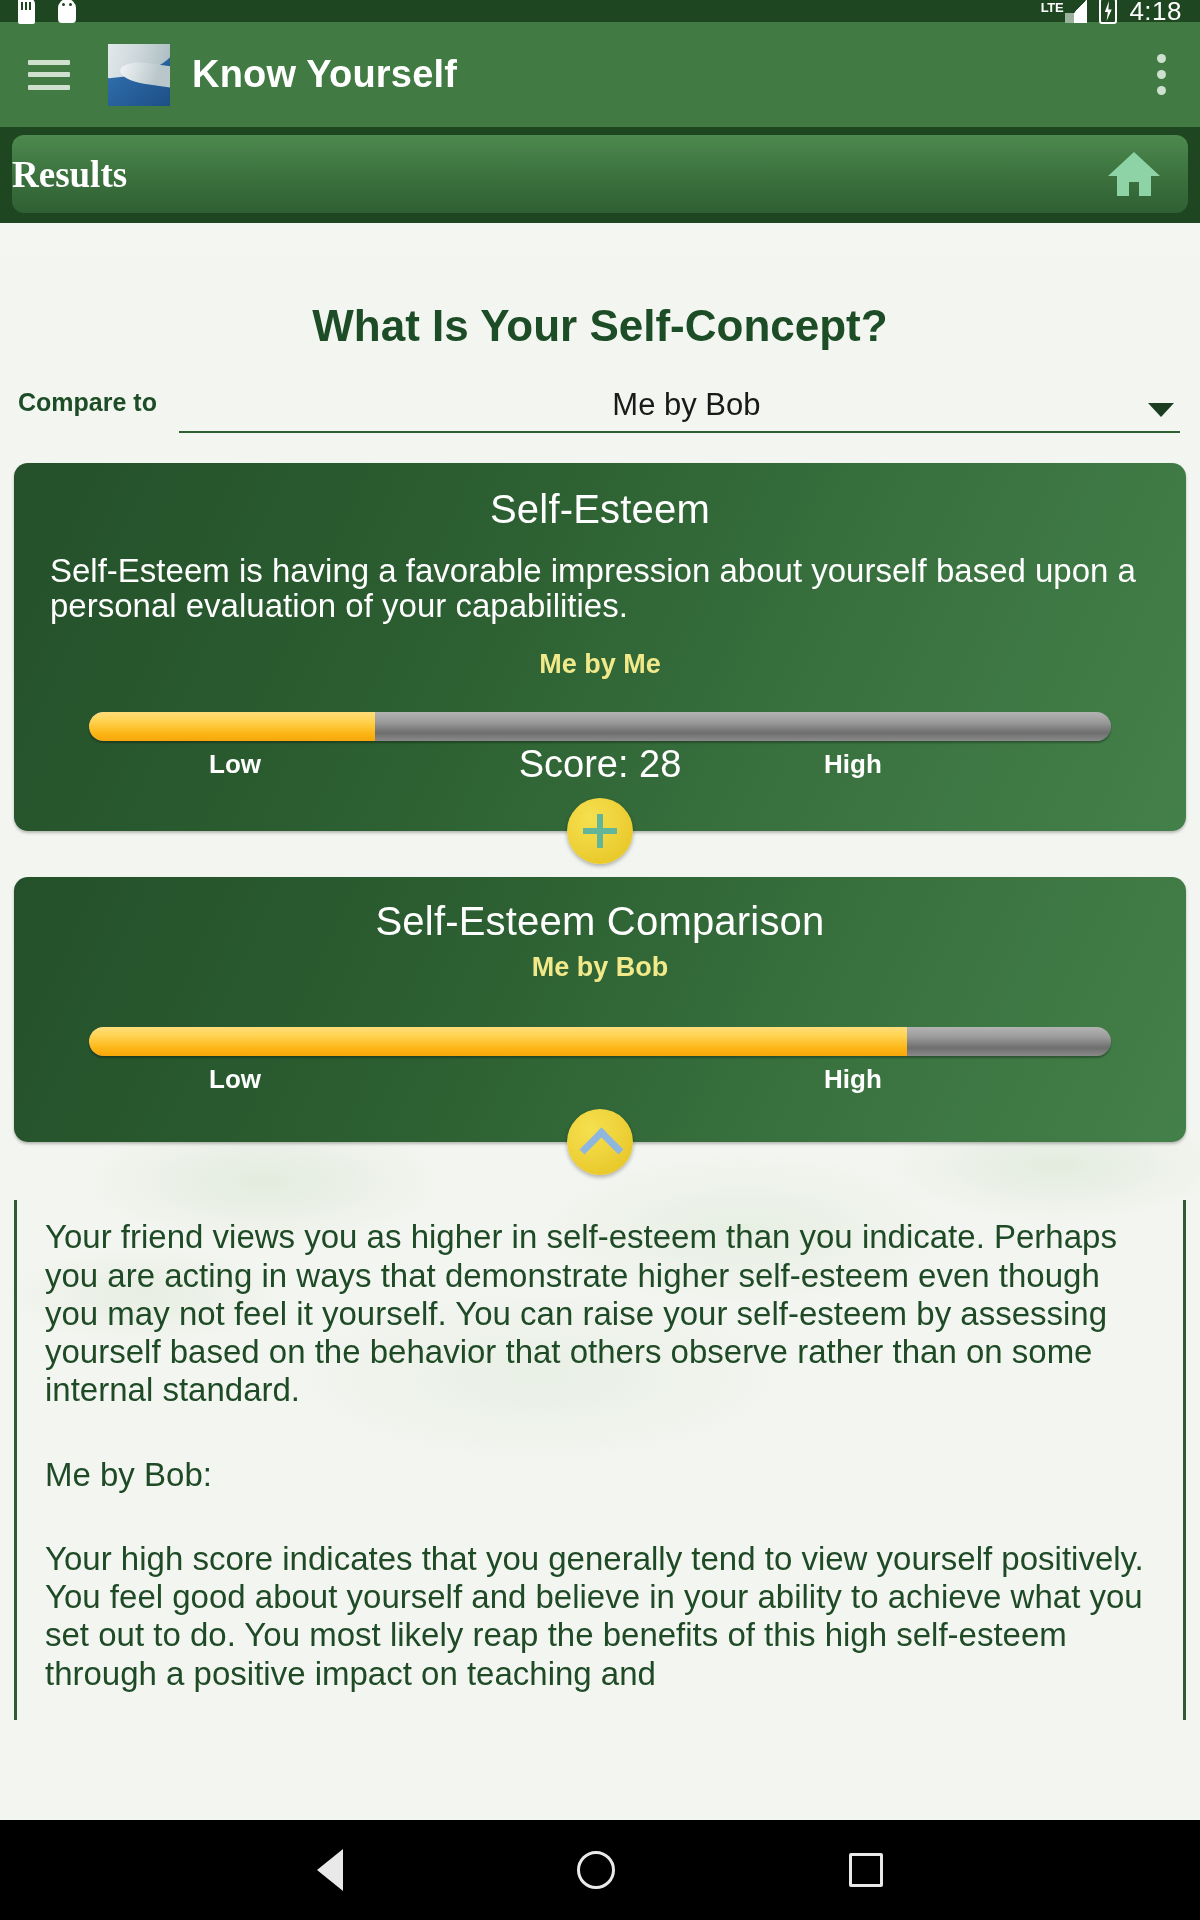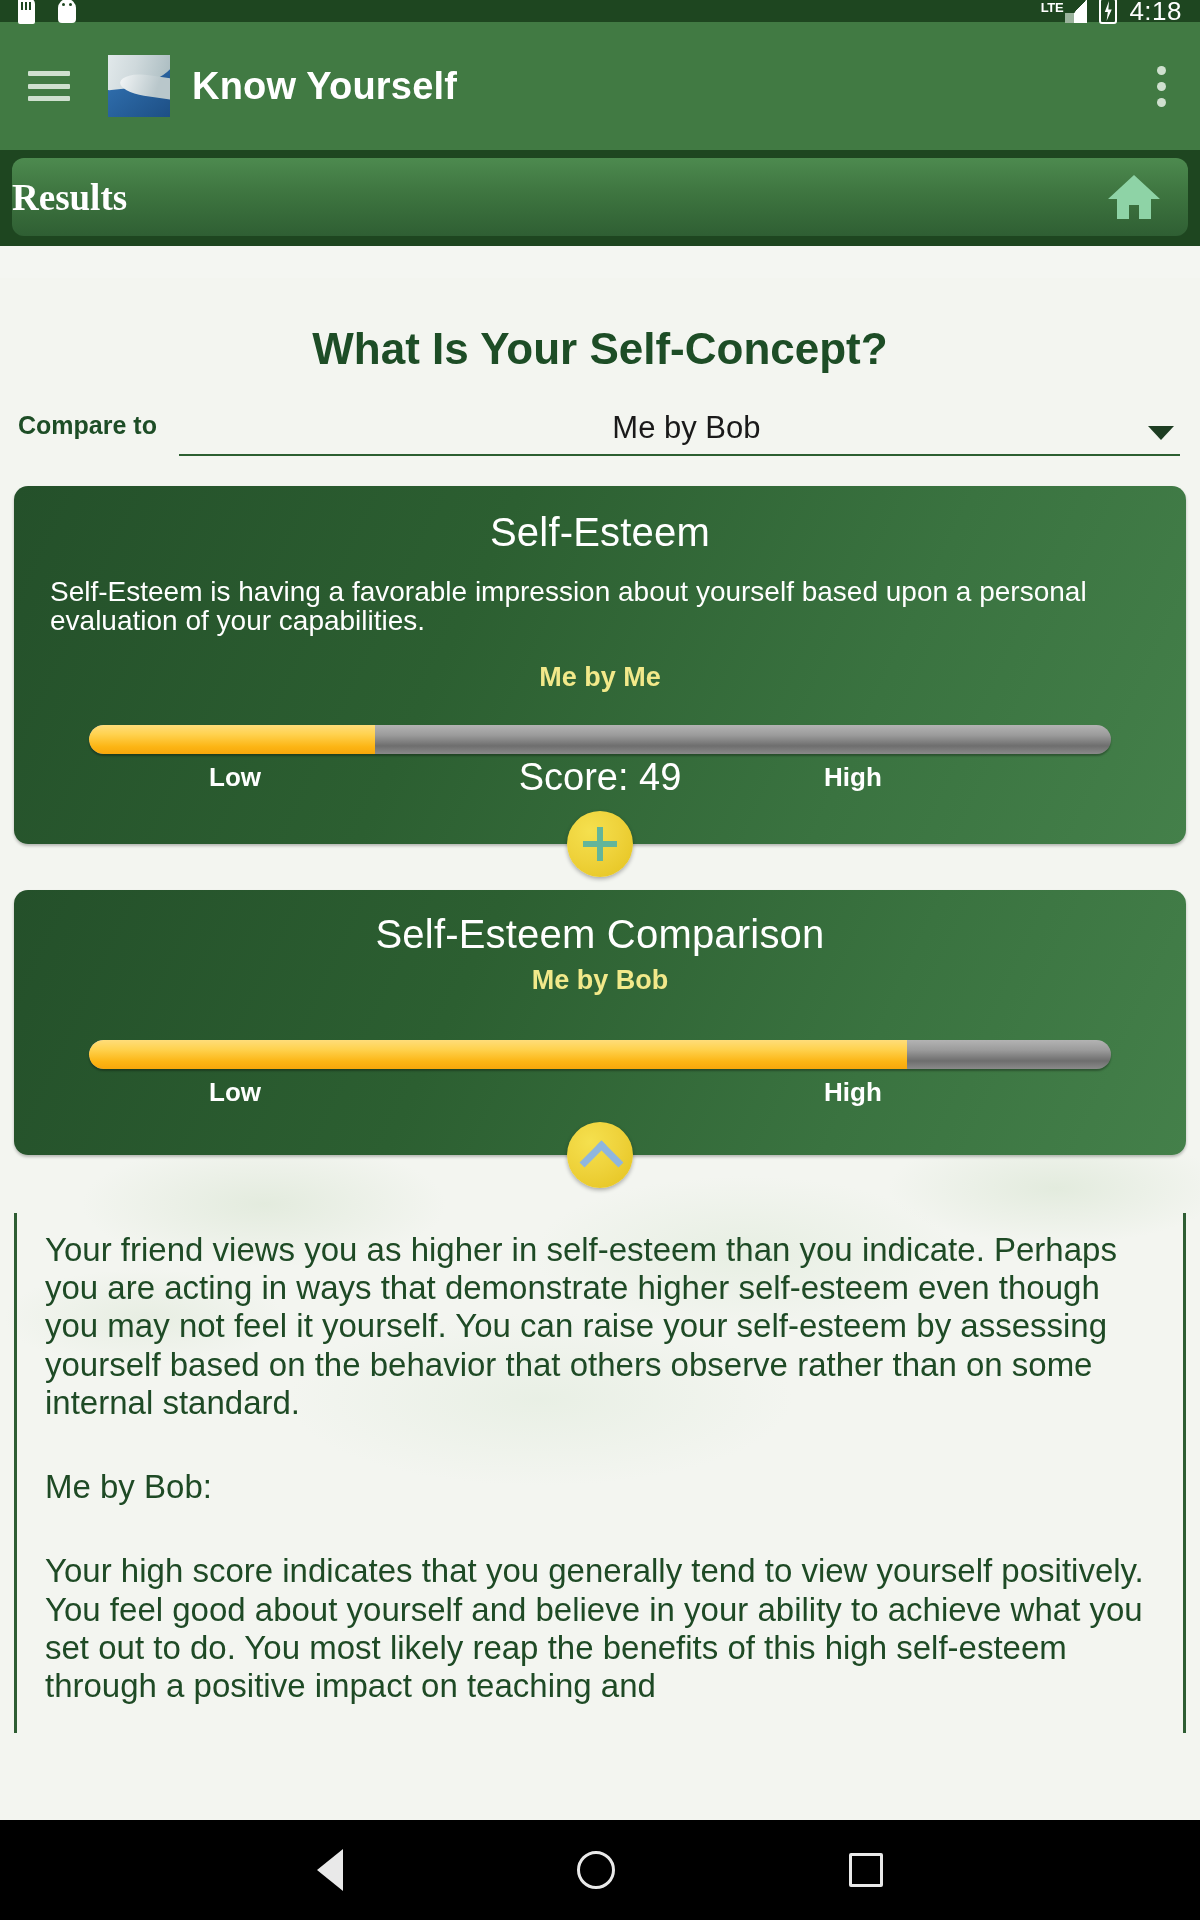--- a/index.html
+++ b/index.html
@@ -55,21 +55,21 @@
   .battery::before{ content:""; position:absolute; top:-5px; left:4px; width:8px; height:3px; background:#fff;}
   .battery .bolt{
     position:absolute; inset:1px; color:#1e4620; font-size:16px; line-height:20px; text-align:center;
     background:#fff;
     clip-path: polygon(55% 0%,20% 55%,45% 55%,35% 100%,78% 42%,50% 42%);
   }
   .clock { color:#fff; font-size:26px; font-weight:400; letter-spacing:.5px; }
 
   
   .appbar {
-    height: 128px; background: #417a43;
+    height: 105px; background: #417a43;
     display:flex; align-items:center; padding: 0 28px;
   }
   .hamburger { width: 42px; height: 30px; display:flex; flex-direction:column; justify-content:space-between; cursor:pointer;}
   .hamburger span { display:block; height:5px; background:#cfe0cf; border-radius:1px; }
   .logo {
     width: 62px; height: 62px; margin-left: 38px; flex: none;
     background: linear-gradient(140deg,#3a7fbf 0%,#2d6aa8 35%,#1d4f85 100%);
     position: relative; overflow: hidden;
   }
   .logo::before{
@@ -139,21 +139,21 @@
   
   .card {
     position:relative; margin: 0 14px; border-radius: 14px;
     background: linear-gradient(115deg, #24502a 0%, #2c5f31 38%, #3a7340 72%, #44804a 100%);
     color:#fff; box-shadow: 0 2px 3px rgba(0,0,0,.25);
   }
   .card-1 { margin-top: 30px; padding: 24px 0 34px; }
   .card-2 { margin-top: 46px; padding: 22px 0 30px; }
   .card-title { text-align:center; font-size:40px; font-weight:400; letter-spacing:.2px;}
   .card-desc {
-    font-size: 28px; line-height: 1.05; padding: 22px 36px 0 36px; font-weight:400;
+    font-size: 33px; line-height: 1.05; padding: 22px 36px 0 36px; font-weight:400;
   }
   .sublabel { text-align:center; color:#f2e98a; font-size:27px; font-weight:bold; }
   .sub-1 { padding-top: 26px; }
   .sub-2 { padding-top: 8px; }
 
   .bar-area { padding: 0 75px; }
   .bar-1 { padding-top: 32px; }
   .bar-2 { padding-top: 44px; }
   .bar {
     height: 29px; border-radius: 15px; position:relative; overflow:hidden;
@@ -284,21 +284,21 @@
       <div class="card-desc">Self-Esteem is having a favorable impression about yourself based upon a personal evaluation of your capabilities.</div>
       <div class="sublabel sub-1">Me by Me</div>
       <div class="bar-area bar-1">
         <div class="bar">
           <div class="bar-fill" id="fill-0" style="width: 28%;"></div>
         </div>
       </div>
       <div class="bar-area">
         <div class="bar-labels">
           <div class="lbl-low">Low</div>
-          <div class="score">Score: 49</div>
+          <div class="score">Score: 28</div>
           <div class="lbl-high">High</div>
         </div>
       </div>
       <div class="fab fab-1">
         <div class="plus"></div>
       </div>
     </div>
 
     <div class="card card-2">
       <div class="card-title">Self-Esteem  Comparison</div>

